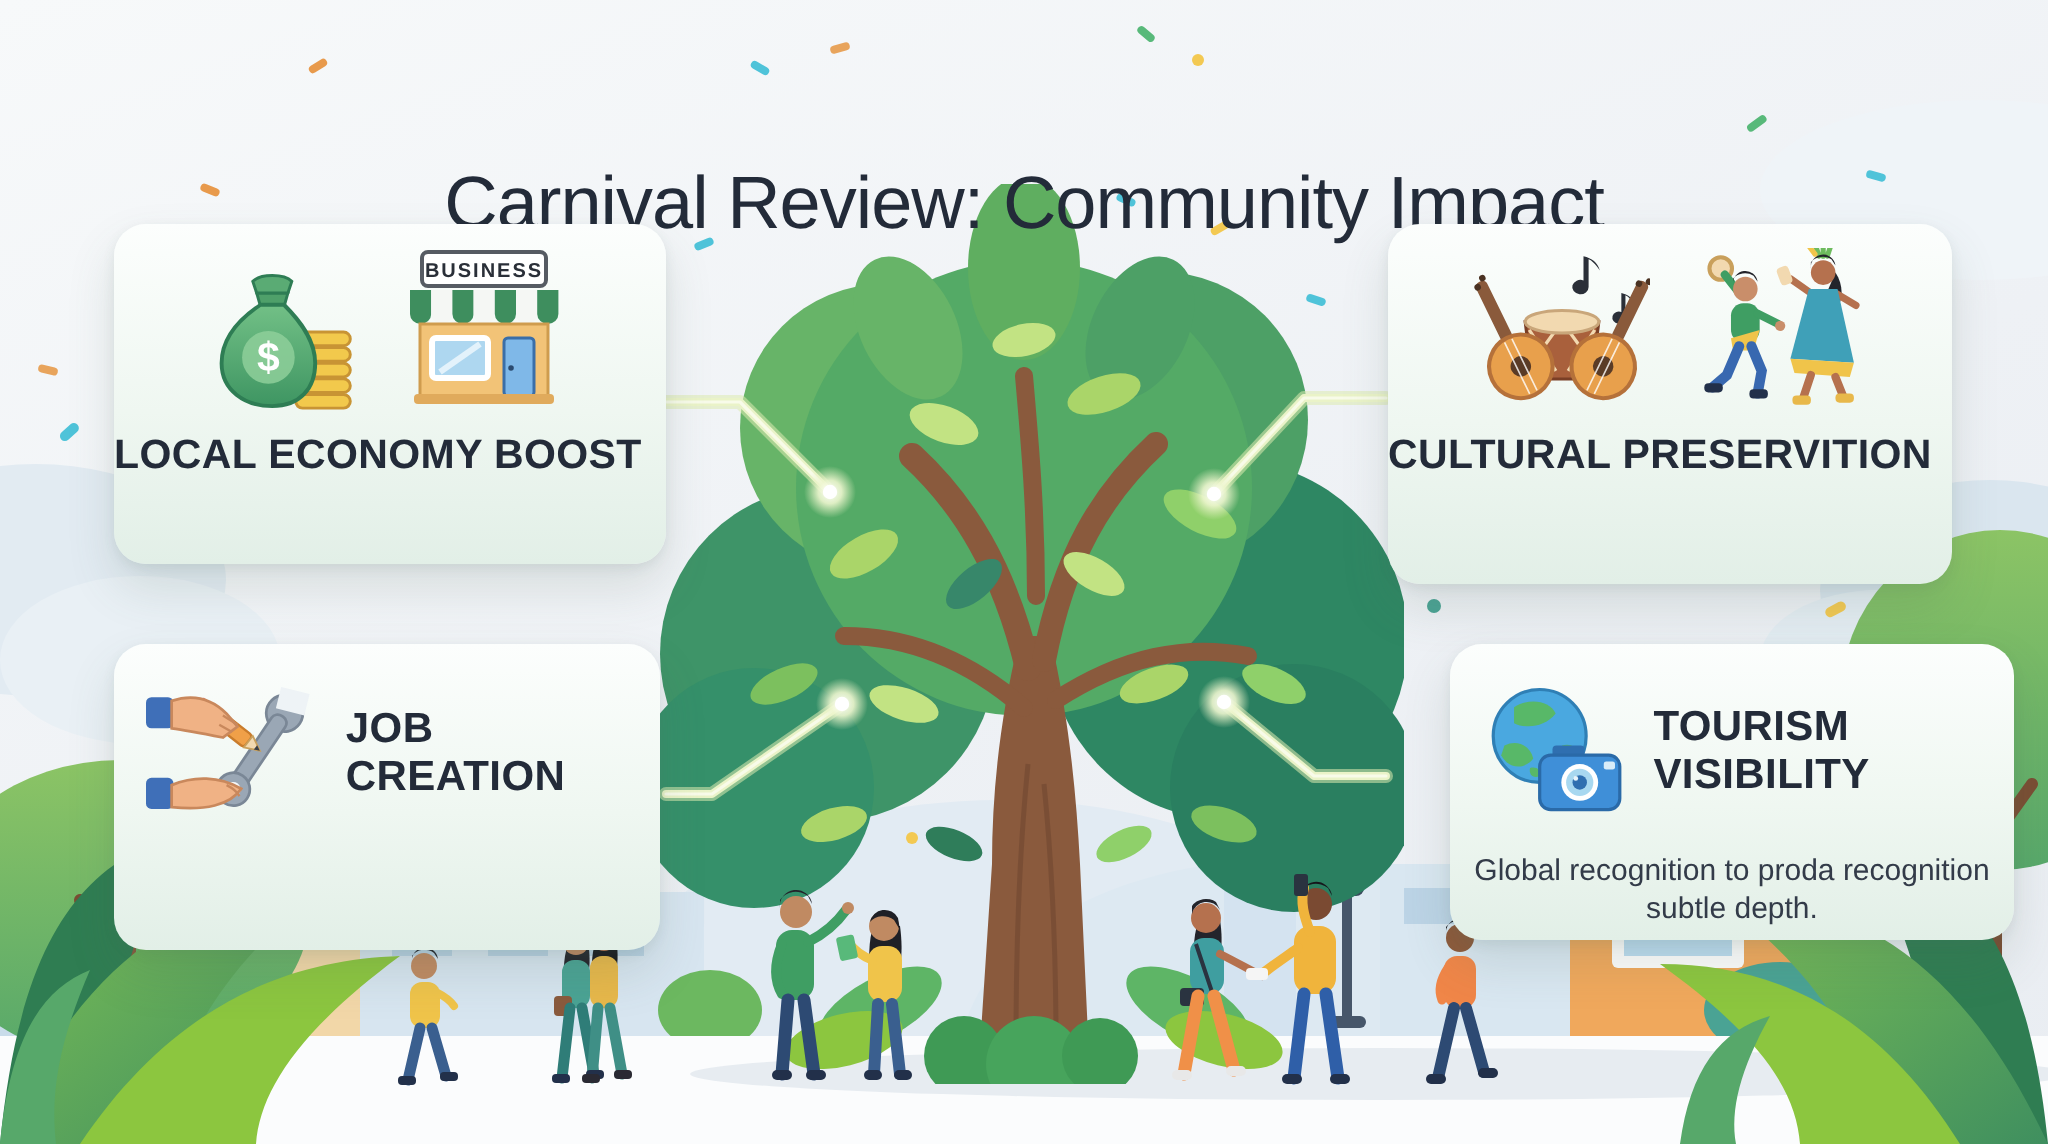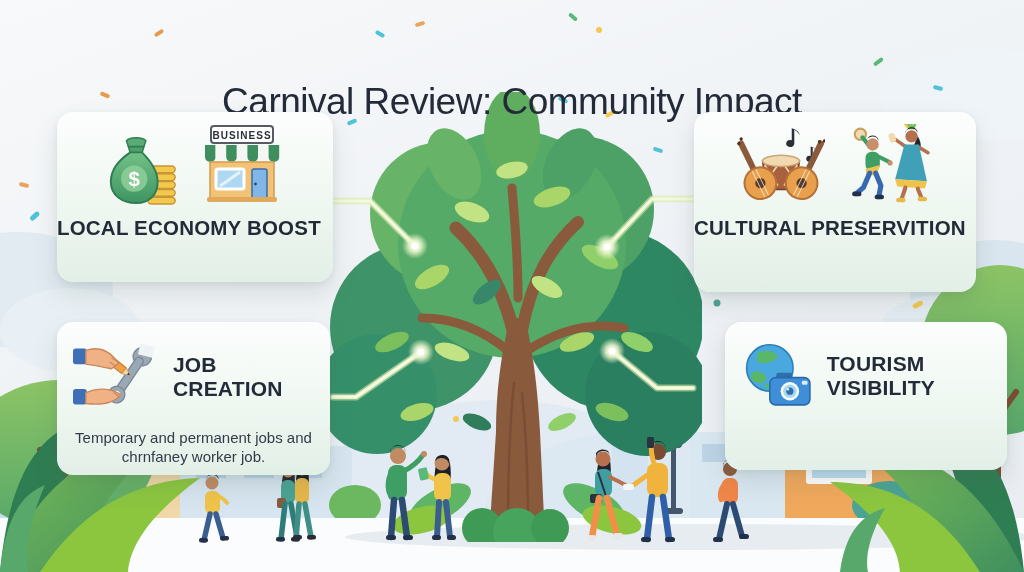--- a/index.html
+++ b/index.html
@@ -469,21 +469,20 @@
           <path d="M42,22 L50,27 M40,27 L47,31" stroke="#c9885c" stroke-width="1.3" fill="none"></path>
         </g>
         <g>
           <rect x="0" y="56" width="15" height="17" rx="3" fill="#3f6fb8"></rect>
           <path d="M14,60 C26,55 40,55 52,62 C46,71 32,74 14,72 Z" fill="#f0b285" stroke="#c9885c" stroke-width="1.5"></path>
           <path d="M44,60 C48,62 50,64 51,66" stroke="#c9885c" stroke-width="1.3" fill="none"></path>
         </g>
       </svg>
       <div class="c-title">JOB CREATION</div>
     </div>
-    <div class="c-desc">Temporary and permanent jobs and chrnfaney worker job.</div>
   </div>
 
   <div class="card row-card" id="card-tourism">
     <div class="head">
       <svg width="94" height="84" viewBox="0 0 92 84">
         <g>
           <circle cx="36" cy="32" r="29" fill="#4aa8e0" stroke="#2f7fb5" stroke-width="2"></circle>
           <path d="M20,14 C30,8 42,10 46,18 C40,26 28,28 20,24 Z" fill="#58b868"></path>
           <path d="M14,38 C22,34 30,38 32,46 C26,54 16,52 12,44 Z" fill="#58b868"></path>
           <path d="M50,38 c6,-2 11,2 9,8 c-6,4 -11,-2 -9,-8 Z" fill="#58b868"></path>
@@ -494,15 +493,16 @@
           <rect x="36" y="44" width="50" height="34" rx="7" fill="#3f8fd8" stroke="#2a6aa8" stroke-width="2"></rect>
           <circle cx="61" cy="61" r="11.5" fill="#ffffff"></circle>
           <circle cx="61" cy="61" r="8.5" fill="#a8d8f0"></circle>
           <circle cx="61" cy="61" r="4.5" fill="#2f6fb0"></circle>
           <circle cx="58.5" cy="58.5" r="1.5" fill="#e8f4fb"></circle>
           <rect x="76" y="48" width="7" height="5" rx="1.5" fill="#d8ecf8"></rect>
         </g>
       </svg>
       <div class="c-title">TOURISM VISIBILITY</div>
     </div>
+    <div class="c-desc">Global recognition to proda recognition subtle depth.</div>
   </div>
 
 </div>
 
 </body></html>

